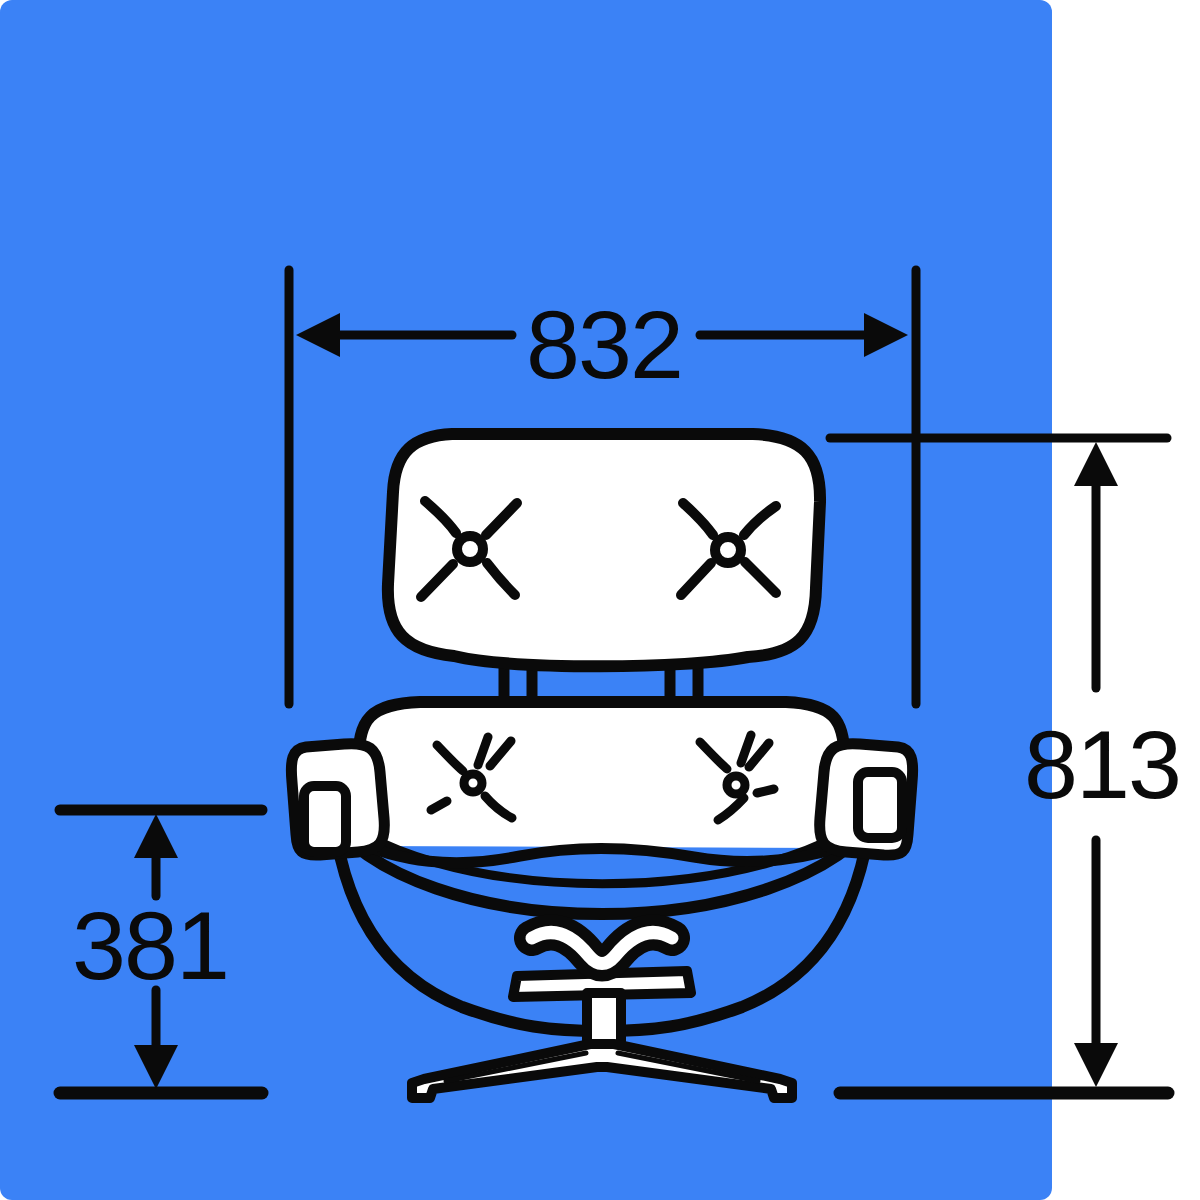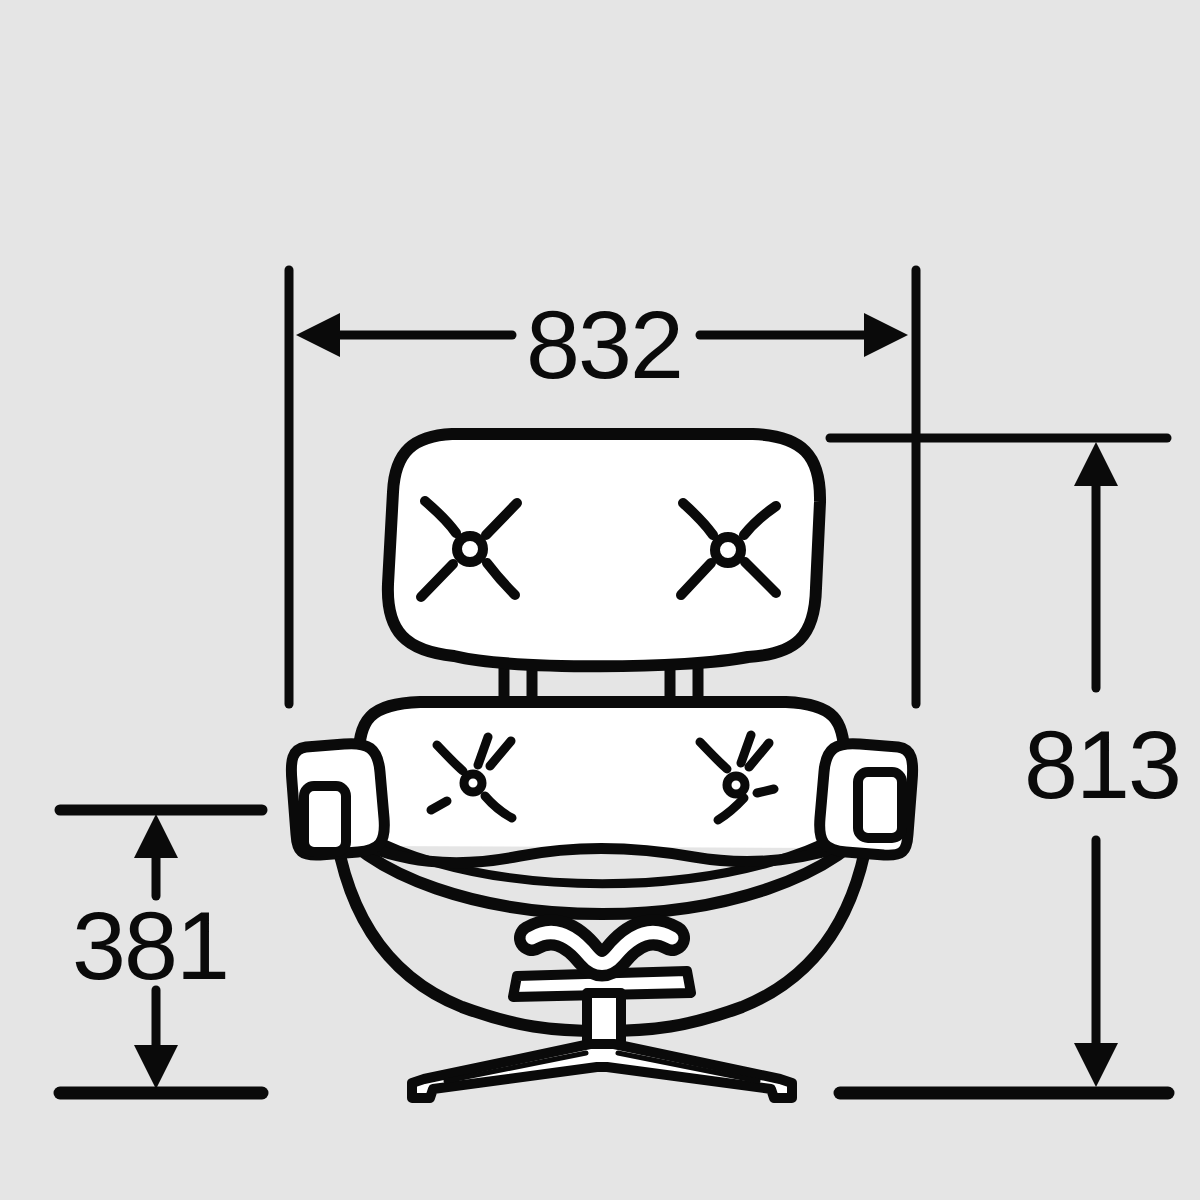--- a/index.html
+++ b/index.html
@@ -1,18 +1,19 @@
 <!DOCTYPE html>
 <html><head>
 <meta charset="utf-8">
 <style>
   html,body{margin:0;padding:0;background:#ffffff;}
   .canvas{
-    width:1200px;height:1200px;position:relative;background:#e5e5e5;
+    width:1052px;height:1200px;position:relative;background:#3b82f6;
     font-family:"Liberation Sans", sans-serif;
+    border-radius:12px;
   }
   svg{display:block;width:1200px;height:1200px;}
   .dim-text{
     font-family:"Liberation Sans", sans-serif;
     font-size:97px;
     letter-spacing:-2px;
     fill:#0a0a0a;
   }
   .stroke{stroke:#0a0a0a;fill:none;stroke-linecap:round;stroke-linejoin:round;}
   .fillwhite{fill:#ffffff;}

